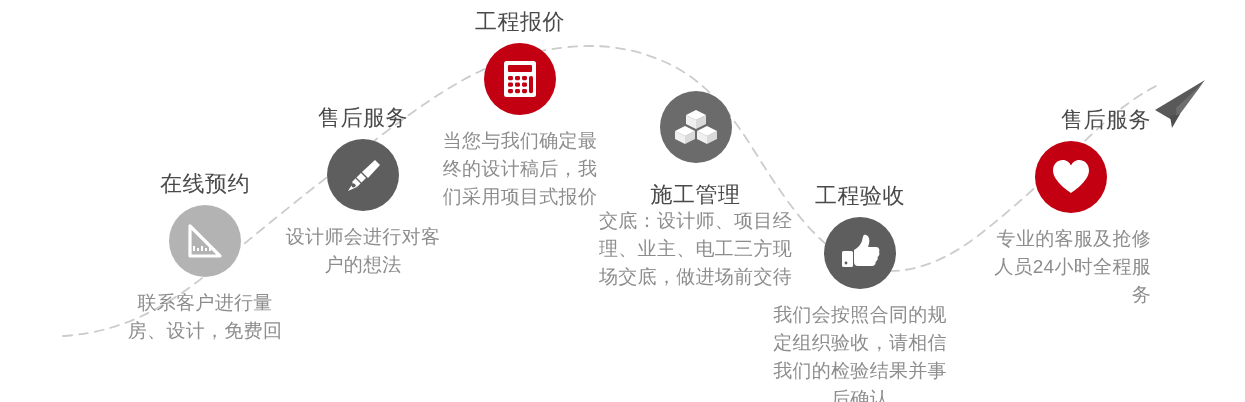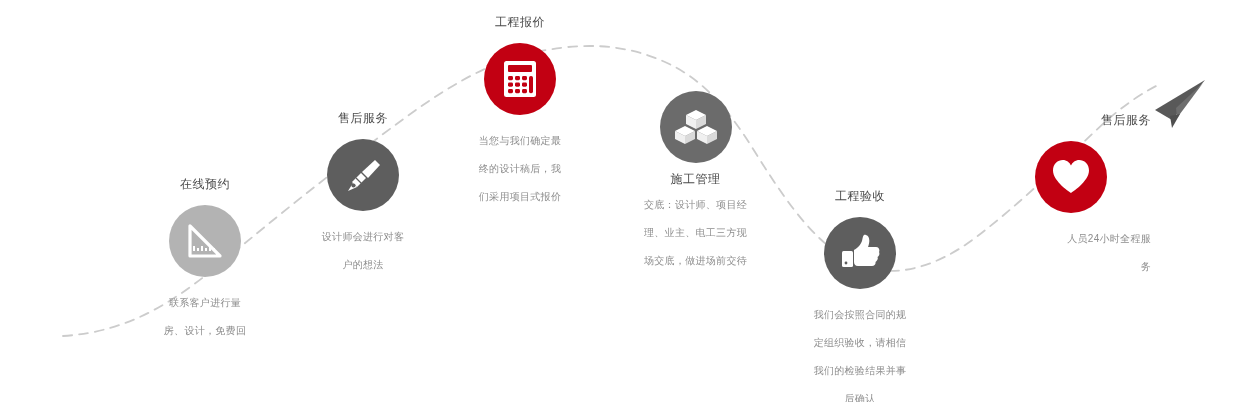--- a/index.html
+++ b/index.html
@@ -23,46 +23,46 @@
     top: 0;
     width: 1245px;
     height: 402px;
     pointer-events: none;
   }
   .step {
     position: absolute;
     text-align: center;
   }
   .step-title {
-    font-size: 12px;
+    font-size: 22px;
     color: #4a4a4a;
     line-height: 24px;
     white-space: nowrap;
     letter-spacing: 0.5px;
   }
   .step-icon {
     width: 72px;
     height: 72px;
     border-radius: 50%;
     margin: 0 auto;
     display: flex;
     align-items: center;
     justify-content: center;
   }
   .step-desc {
-    font-size: 10px;
+    font-size: 19px;
     line-height: 28px;
     color: #8d8d8d;
     letter-spacing: 0.3px;
   }
   .icon-svg { display: block; }
   
   .gap-title { margin-bottom: 9px; }
   .gap-desc  { margin-top: 12px; }
-  .gap-desc-tight { margin-top: 4px; }
+  .gap-desc-tight { margin-top: 20px; }
 </style>
 </head>
 <body>
 
 <div id="canvas">
 
   <svg id="path-layer" viewBox="0 0 1245 402" xmlns="http://www.w3.org/2000/svg">
     <path d="M 63 336
              C 130 332, 175 300, 215 268
              C 275 218, 310 190, 362 150
@@ -194,18 +194,19 @@
   <div class="step" style="left:991px; top:108px; width:160px;text-align:right;">
     <div class="step-title gap-title">售后服务</div>
     <div class="step-icon" style="background:#c20012;">
       <svg class="icon-svg" width="42" height="40" viewBox="0 0 42 40">
         <path d="M21 36 C21 36, 3 24.5, 3 13.5 C3 7, 7.8 3, 12.8 3
                  C16.6 3, 19.6 5.4, 21 8.6 C22.4 5.4, 25.4 3, 29.2 3
                  C34.2 3, 39 7, 39 13.5 C39 24.5, 21 36, 21 36 Z" fill="#ffffff"></path>
       </svg>
     </div>
     <div class="step-desc gap-desc">
+      <div>专业的客服及抢修</div>
       <div>人员24小时全程服</div>
       <div>务</div>
     </div>
   </div>
 
 </div>
 
 </body></html>

